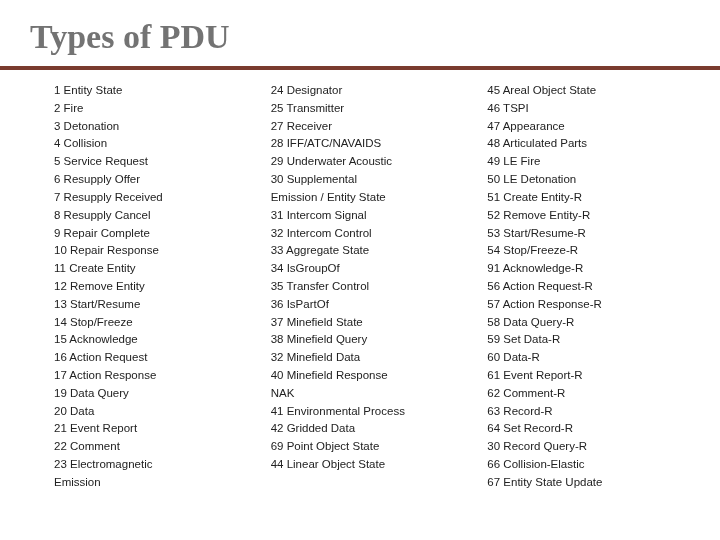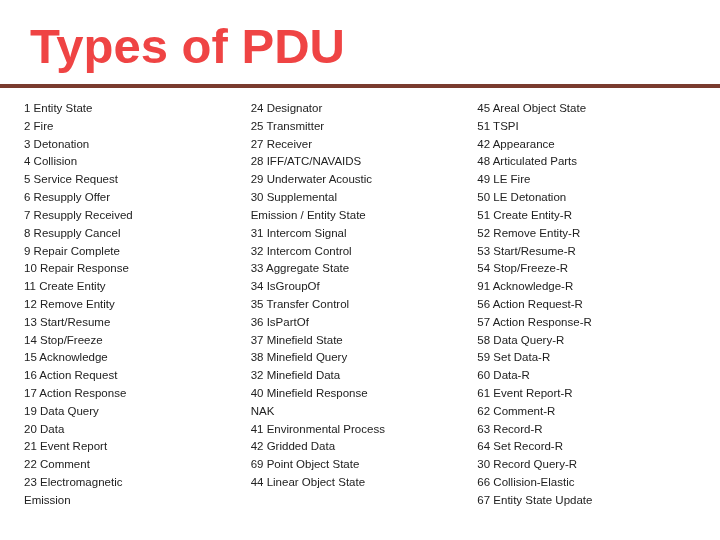--- a/index.html
+++ b/index.html
@@ -16,37 +16,38 @@
       background: #fff;
       display: flex;
       flex-direction: column;
     }
     .header {
       background: #fff;
       padding: 18px 30px 10px 30px;
       border-bottom: 4px solid #7a3b2e;
     }
     .title {
-      font-size: 49px;
+      font-size: 34px;
       font-weight: bold;
-      color: #ef4444;
-      font-family: Liberation Sans, sans-serif;
+      color: #737373;
+      font-family: Liberation Serif, serif;
     }
     .content {
       background: #fff;
       padding: 10px 20px 10px 20px;
       flex: 1;
       display: flex;
       flex-direction: column;
     }
     .columns-wrapper {
       display: flex;
       flex-direction: row;
       gap: 0;
       flex: 1;
+      margin-left: 30px;
     }
     .column {
       flex: 1;
       display: flex;
       flex-direction: column;
       padding: 2px 4px;
     }
     .item {
       font-size: 11.5px;
       color: #222;
@@ -108,22 +109,22 @@
           <div class="item">32 Minefield Data</div>
           <div class="item">40 Minefield Response</div>
           <div class="item">    NAK</div>
           <div class="item">41 Environmental Process</div>
           <div class="item">42 Gridded Data</div>
           <div class="item">69 Point Object State</div>
           <div class="item">44 Linear Object State</div>
         </div>
         <div class="column">
           <div class="item">45 Areal Object State</div>
-          <div class="item">51 TSPI</div>
-          <div class="item">42 Appearance</div>
+          <div class="item">46 TSPI</div>
+          <div class="item">47 Appearance</div>
           <div class="item">48 Articulated Parts</div>
           <div class="item">49 LE Fire</div>
           <div class="item">50 LE Detonation</div>
           <div class="item">51 Create Entity-R</div>
           <div class="item">52 Remove Entity-R</div>
           <div class="item">53 Start/Resume-R</div>
           <div class="item">54 Stop/Freeze-R</div>
           <div class="item">91 Acknowledge-R</div>
           <div class="item">56 Action Request-R</div>
           <div class="item">57 Action Response-R</div>

